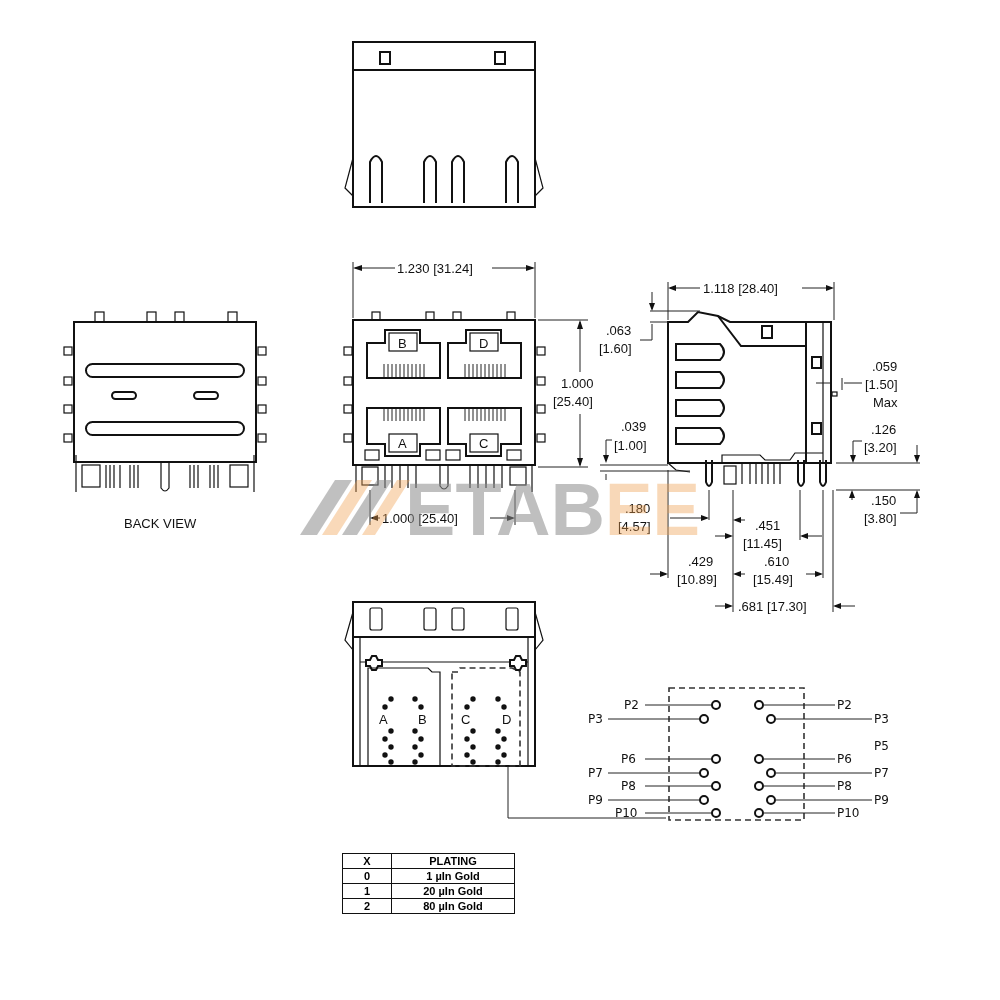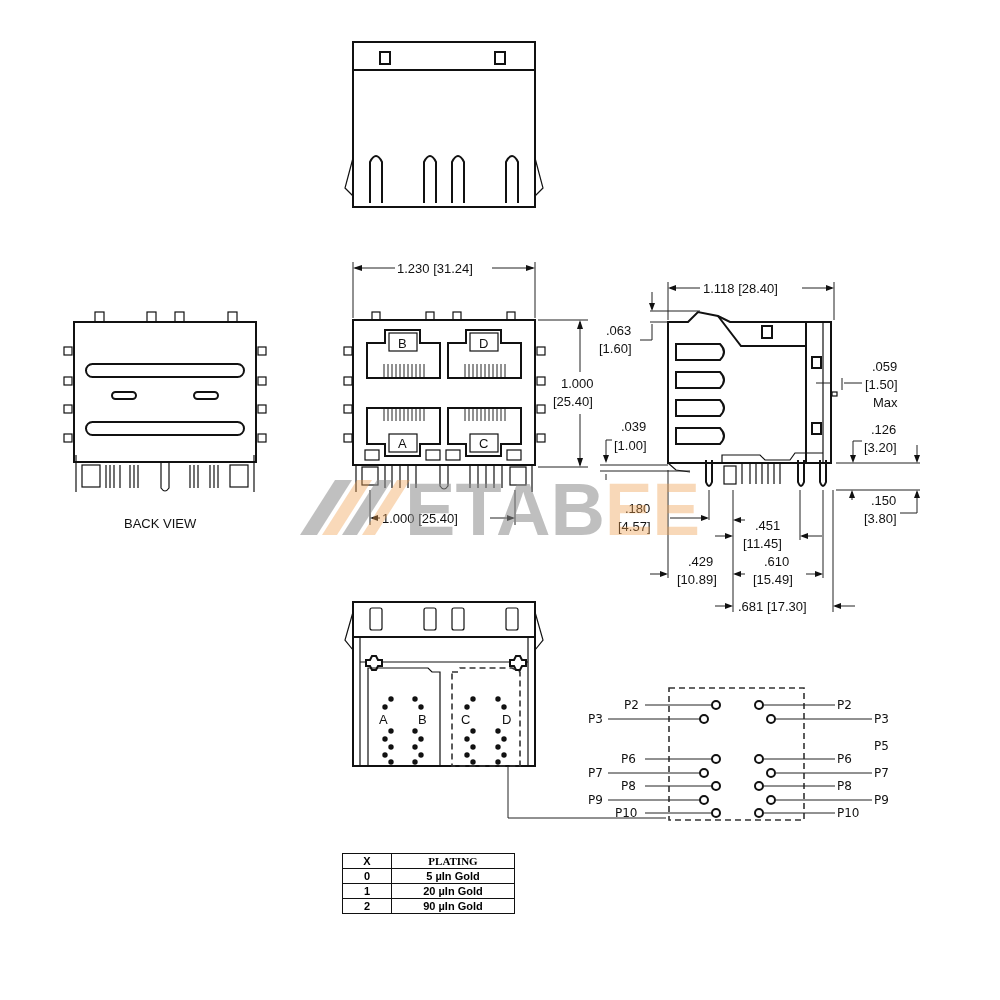--- a/index.html
+++ b/index.html
@@ -14,21 +14,21 @@
   .lbl { font-family: "Liberation Sans", sans-serif; font-size: 13px; fill: #111; }
   .pin { font-family: "DejaVu Sans", sans-serif; font-size: 12px; fill: #111; }
   .dot { fill: #111; }
   .wm-gray { fill: #8c8c8c; opacity: 0.55; }
   .wm-orange { fill: #f0a050; opacity: 0.4; }
   .wm-text { font-family: "Liberation Sans", sans-serif; font-weight: bold; font-size: 74px; }
   table.plating { position: absolute; left: 342px; top: 853px; border-collapse: collapse; font-family: "Liberation Sans", sans-serif; font-weight: bold; font-size: 11px; }
   table.plating td, table.plating th { border: 1.5px solid #111; padding: 0 4px; height: 14px; text-align: center; }
   table.plating th { font-weight: bold; }
   table.plating .cx { width: 40px; }
-  table.plating .cp { width: 114px; font-family: Liberation Serif, serif; }
+  table.plating .cp { width: 114px; }
 </style>
 </head>
 <body>
 
 <svg width="1000" height="1000" viewBox="0 0 1000 1000">
 
   <g>
     <rect class="ln" x="353" y="42" width="182" height="165"></rect>
     <line class="ln" x1="353" y1="70" x2="535" y2="70"></line>
     <rect class="ln" x="380" y="52" width="10" height="12"></rect>
@@ -478,24 +478,24 @@
 </svg>
 
 <table class="plating">
   <tbody>
       <tr>
     <th class="cx">X</th>
     <th class="cp">PLATING</th>
   </tr>
   <tr>
     <td>0</td>
-    <td>5 µIn Gold</td>
+    <td>1 µIn Gold</td>
   </tr>
   <tr>
     <td>1</td>
     <td>20 µIn Gold</td>
   </tr>
   <tr>
     <td>2</td>
-    <td>90 µIn Gold</td>
+    <td>80 µIn Gold</td>
   </tr>
 </tbody>
   </table>
 
 </body></html>

